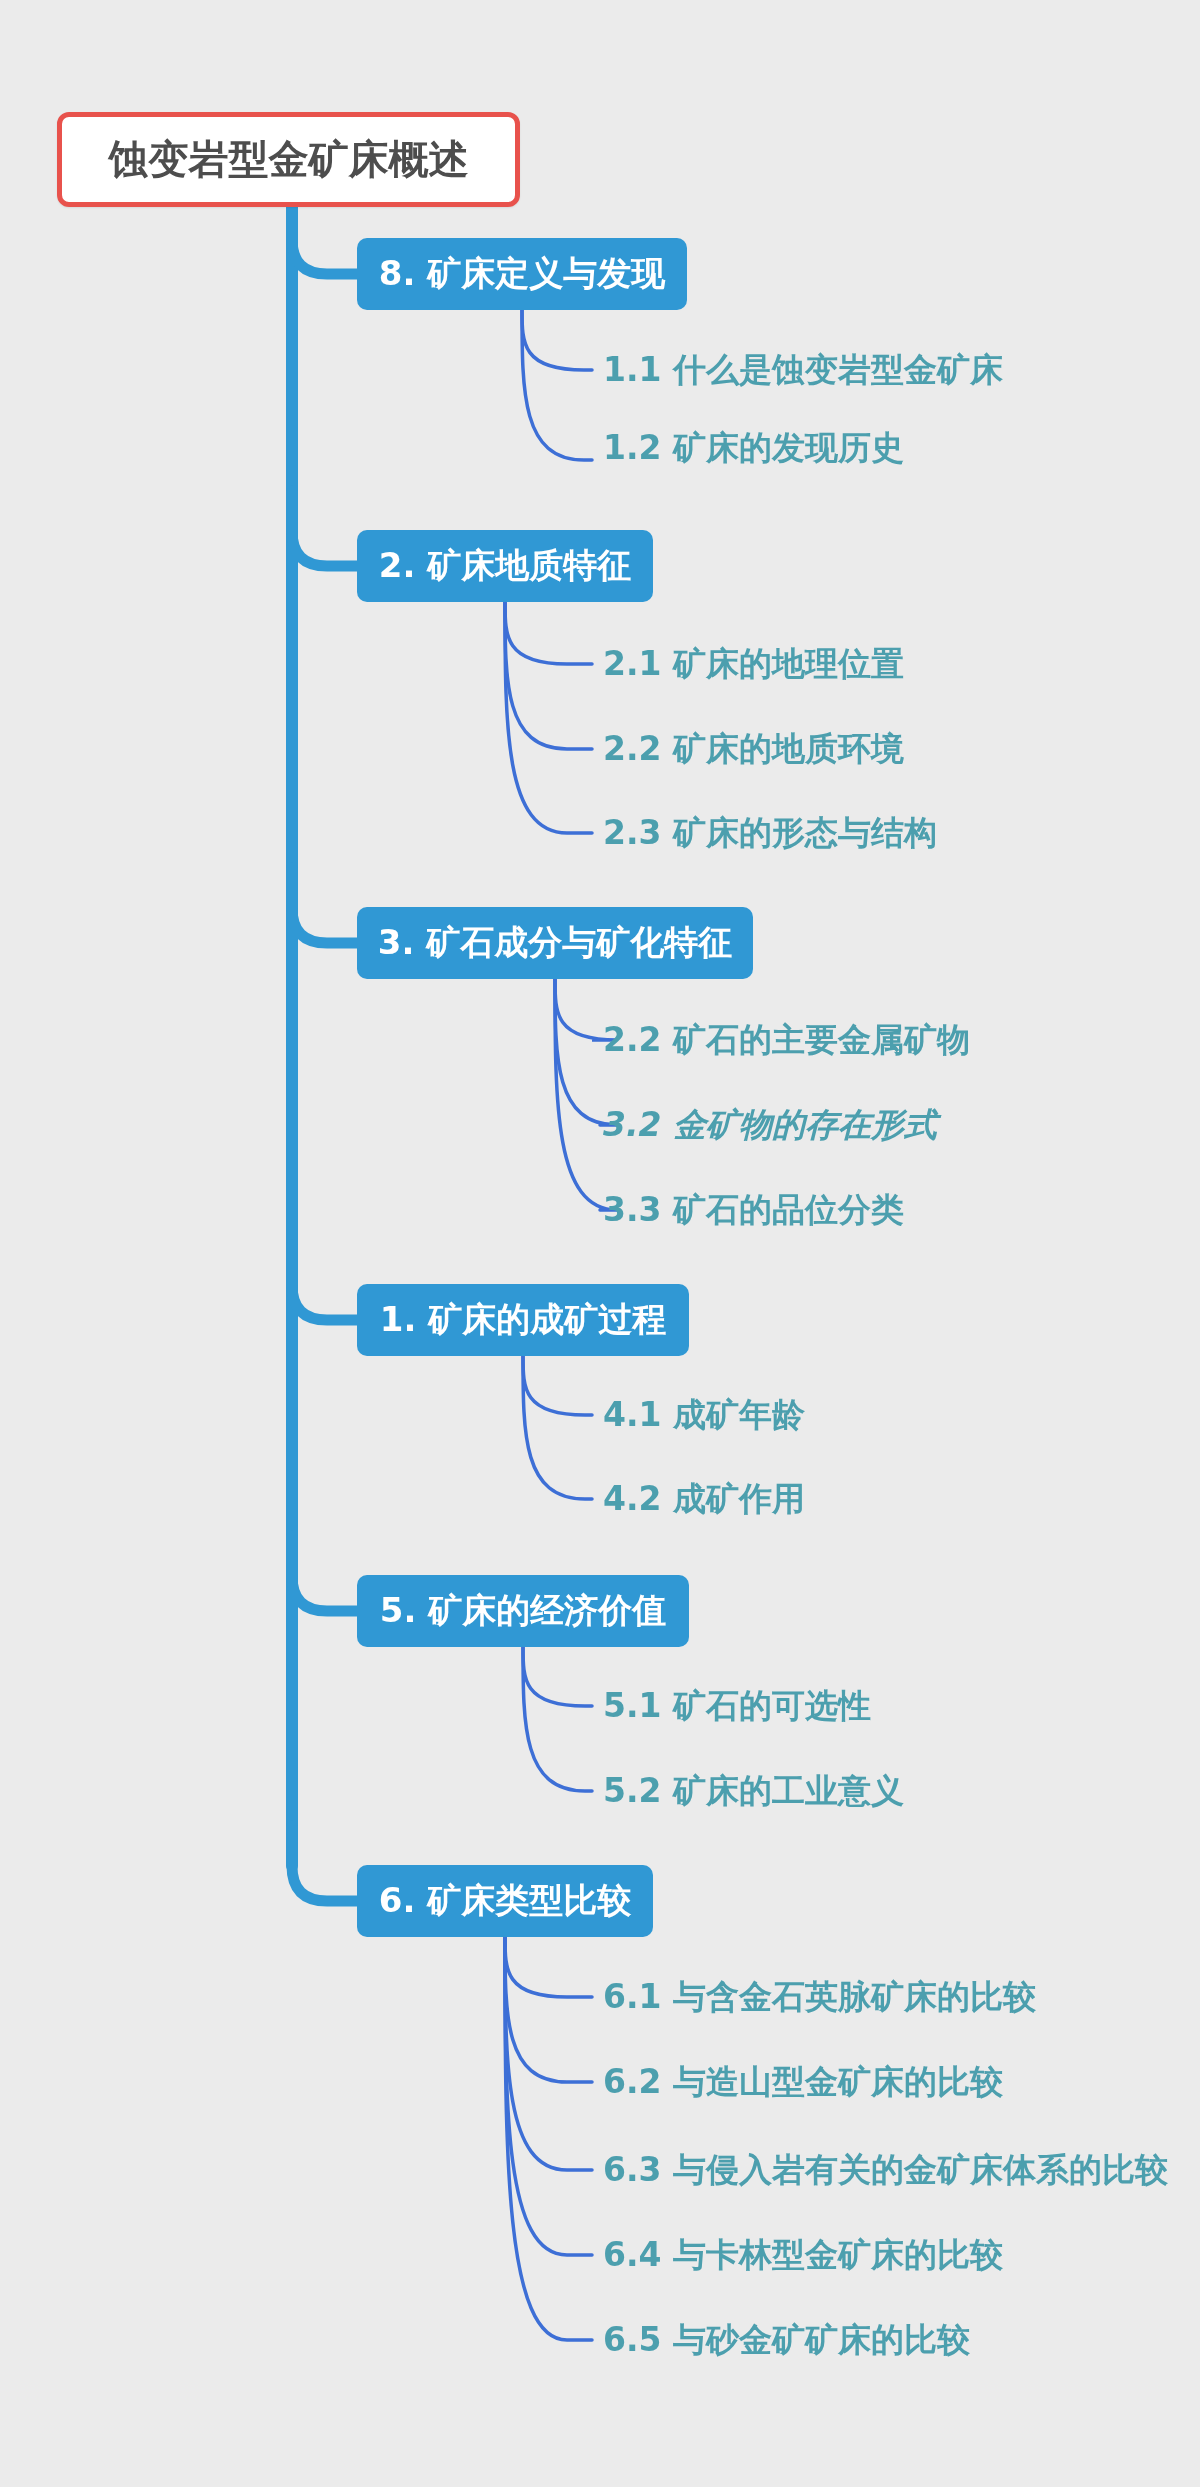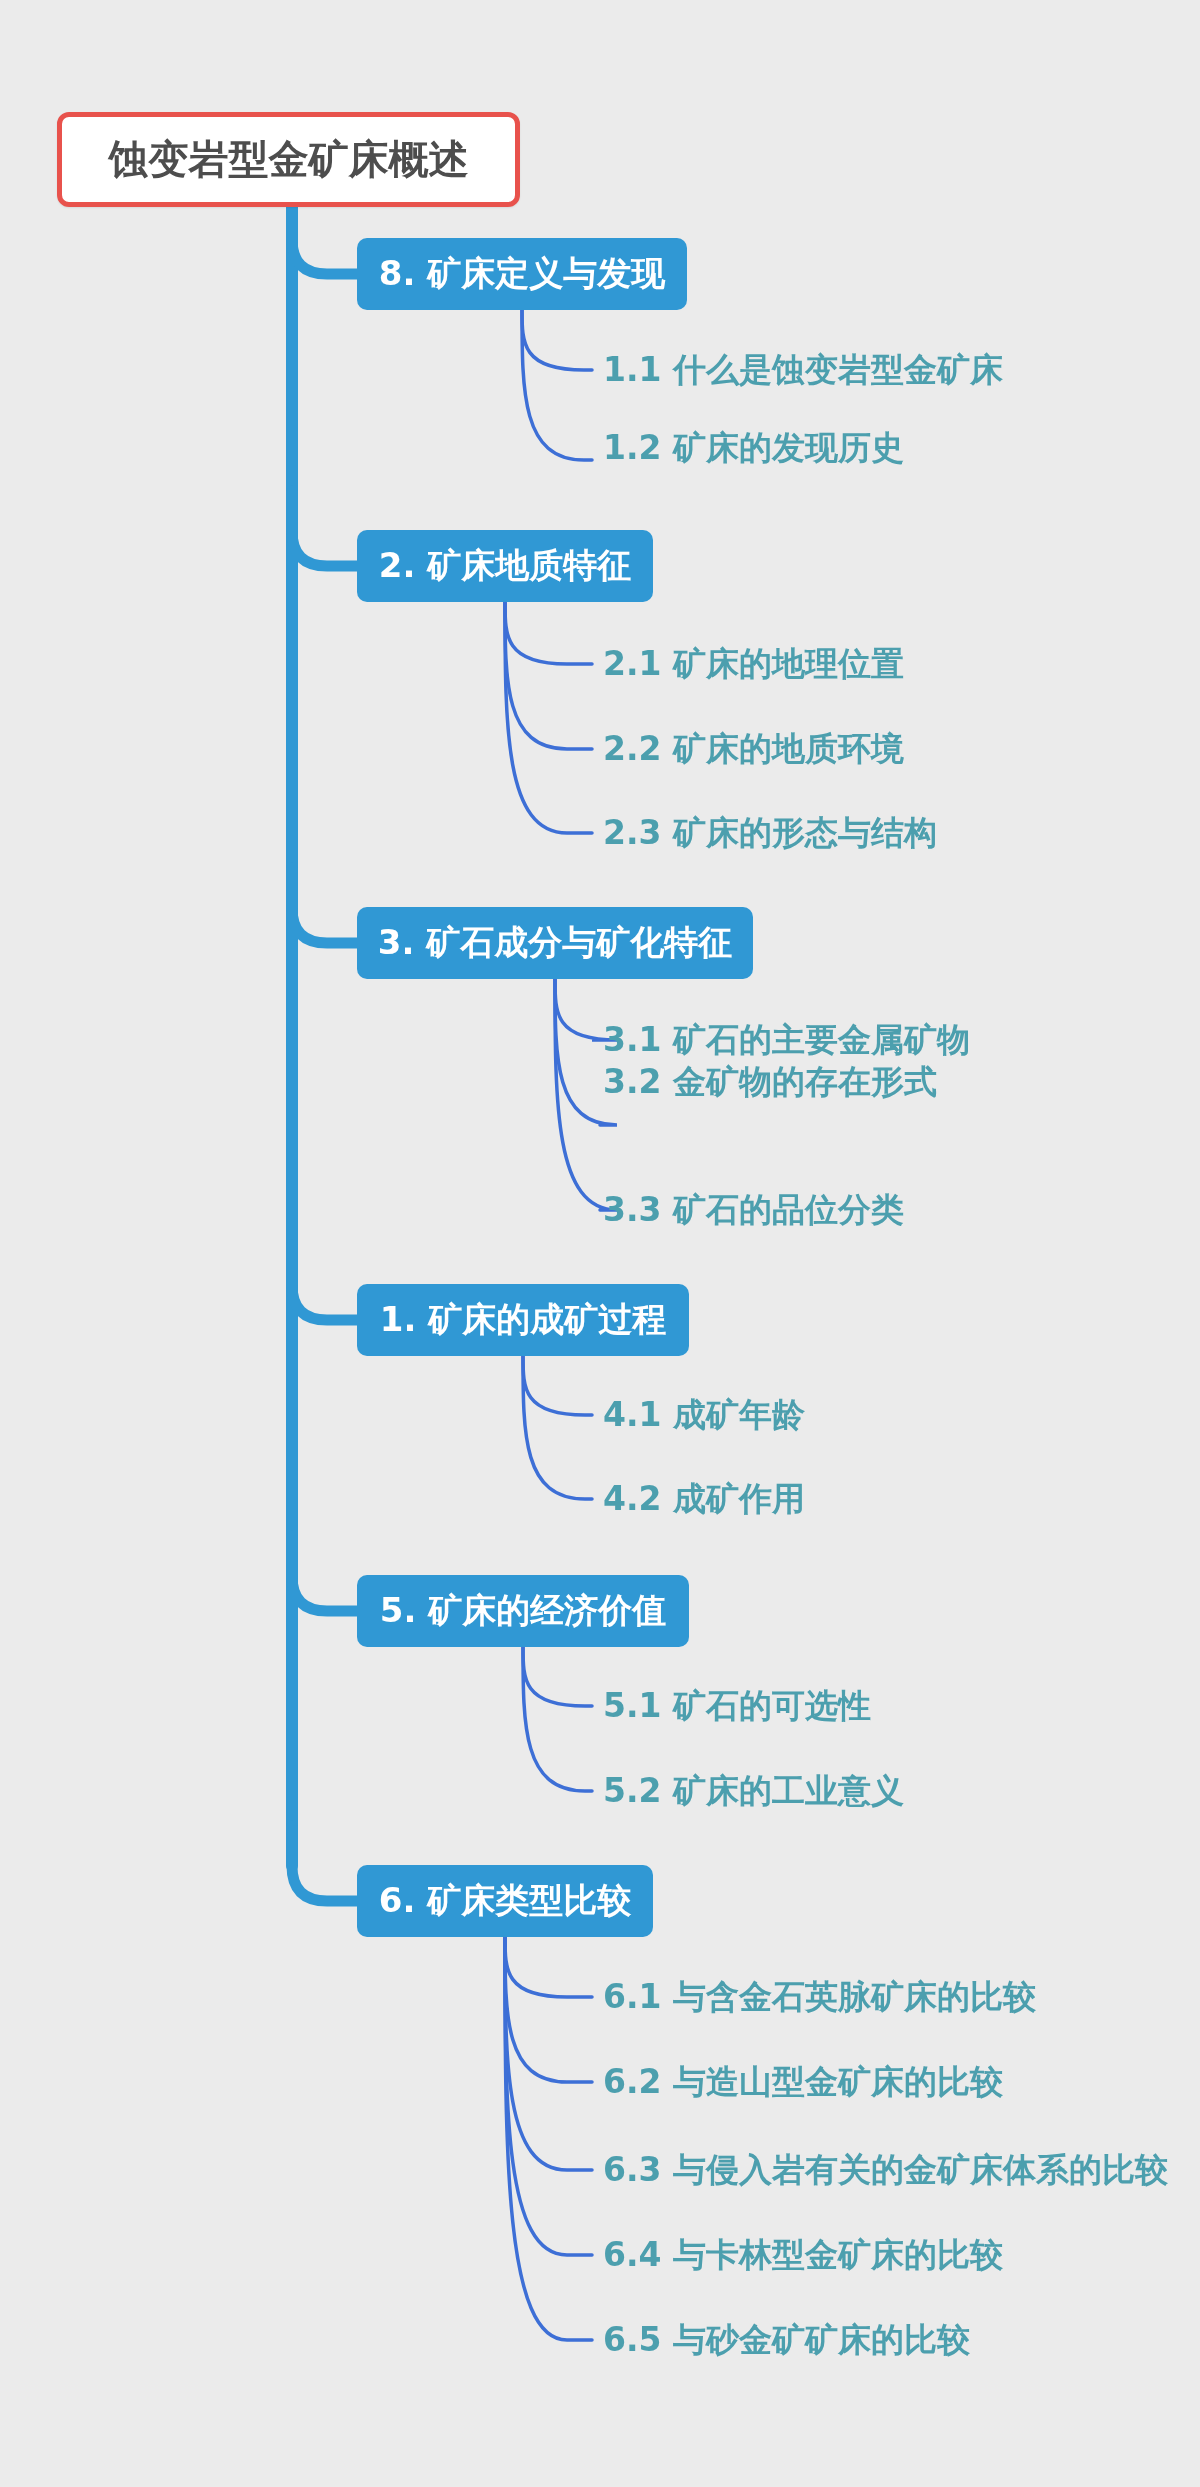--- a/index.html
+++ b/index.html
@@ -90,22 +90,22 @@
   <div class="topic" style="top:238px;width:330px;">8. 矿床定义与发现</div>
   <div class="sub" style="top:370px;">1.1 什么是蚀变岩型金矿床</div>
   <div class="sub" style="top:448px;">1.2 矿床的发现历史</div>
 
   <div class="topic" style="top:530px;width:296px;">2. 矿床地质特征</div>
   <div class="sub" style="top:664px;text-align:right;">2.1 矿床的地理位置</div>
   <div class="sub" style="top:749px;">2.2 矿床的地质环境</div>
   <div class="sub" style="top:833px;">2.3 矿床的形态与结构</div>
 
   <div class="topic" style="top:907px;width:396px;">3. 矿石成分与矿化特征</div>
-  <div class="sub" style="top:1040px;">3.1 矿石的主要金属矿物</div>
-  <div class="sub" style="top:1082px;">3.2 金矿物的存在形式</div>
+  <div class="sub" style="top:1040px;">2.2 矿石的主要金属矿物</div>
+  <div class="sub" style="top:1125px;font-style:italic;">3.2 金矿物的存在形式</div>
   <div class="sub" style="top:1210px;">3.3 矿石的品位分类</div>
 
   <div class="topic" style="top:1284px;width:332px;">1. 矿床的成矿过程</div>
   <div class="sub" style="top:1415px;">4.1 成矿年龄</div>
   <div class="sub" style="top:1499px;">4.2 成矿作用</div>
 
   <div class="topic" style="top:1575px;width:332px;">5. 矿床的经济价值</div>
   <div class="sub" style="top:1706px;">5.1 矿石的可选性</div>
   <div class="sub" style="top:1791px;">5.2 矿床的工业意义</div>
 

